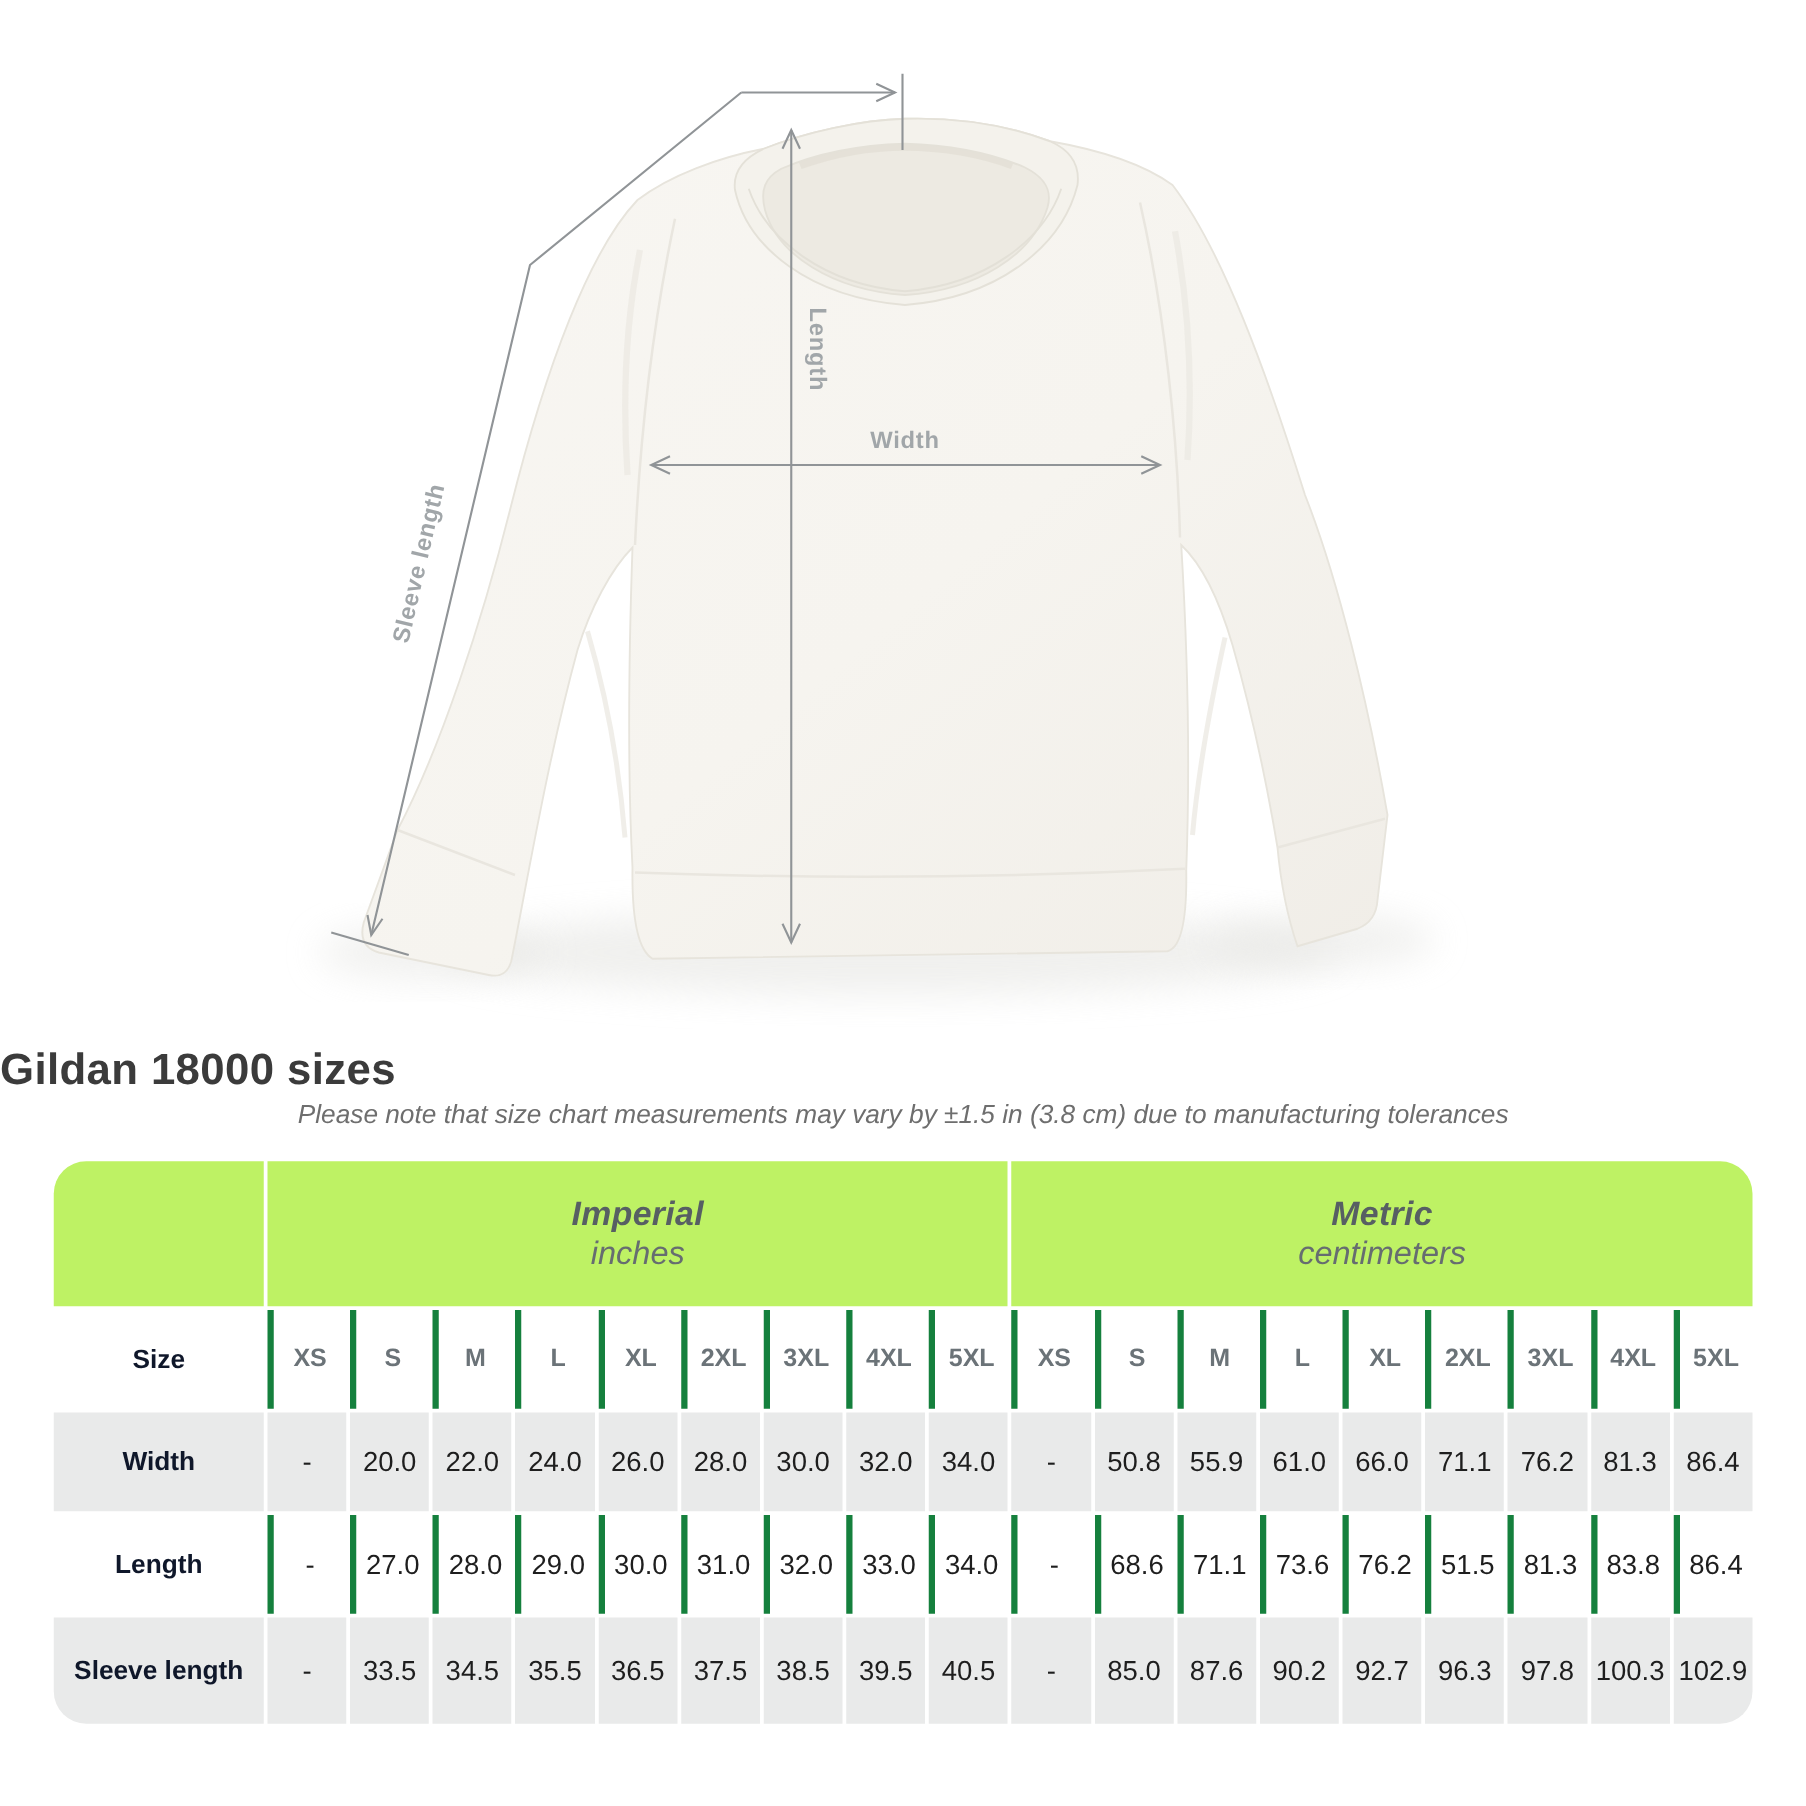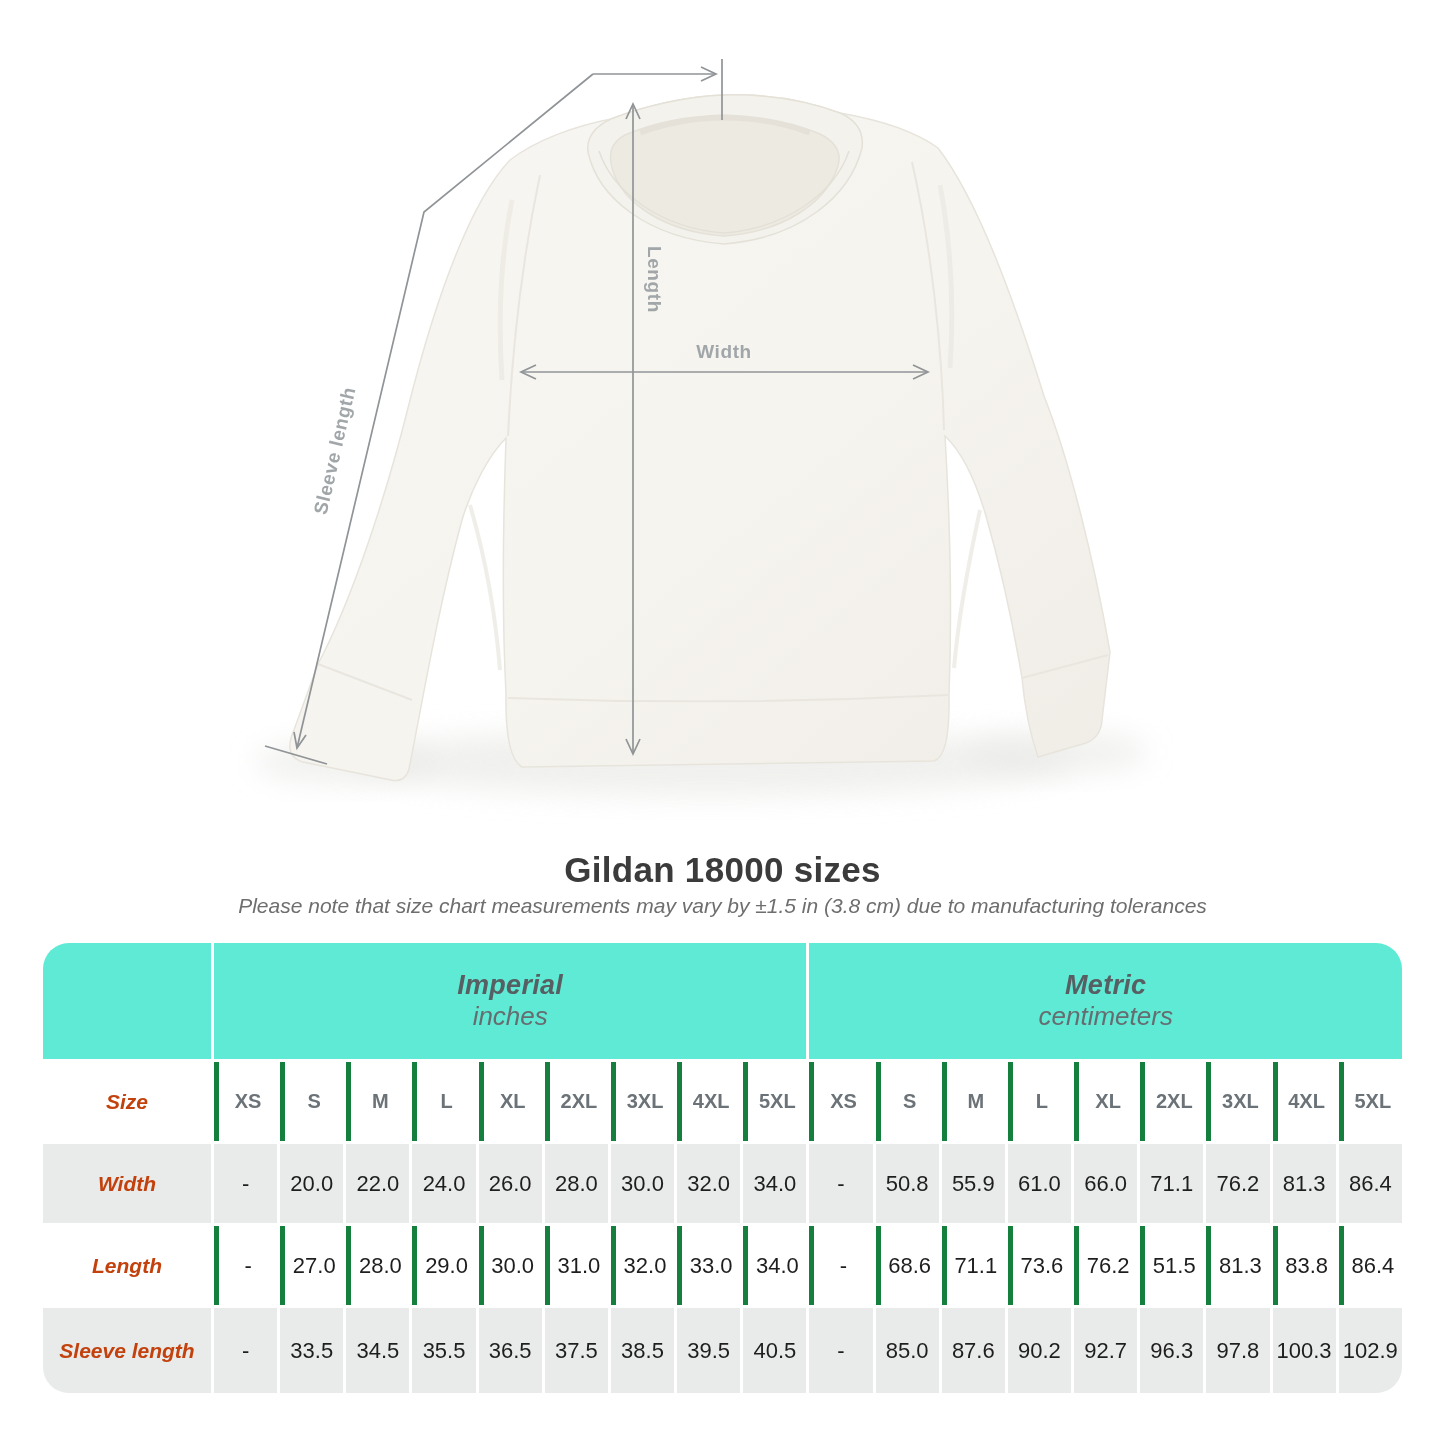--- a/index.html
+++ b/index.html
@@ -6,46 +6,46 @@
   html,body { background:#ffffff; }
   body { font-family:"Liberation Sans", sans-serif; width:1445px; height:1445px; overflow:hidden; }
 
   .page { width:1445px; height:1445px; background:#ffffff; position:relative; }
 
   
   .hero { width:1445px; height:832px; position:relative; }
   .hero svg { display:block; width:1445px; height:832px; }
 
   
-  .title { margin-top:16px; text-align:center; font-size:35px; line-height:44px;
+  .title { margin-top:2px; text-align:left; font-size:35px; line-height:44px;
            font-weight:bold; color:#3b3b3b; letter-spacing:.3px; }
   .subtitle { margin-top:0; text-align:center; font-style:italic; font-size:21px;
               line-height:28px; color:#6e6e6e; }
 
   
   table.size-chart { width:1365px; margin:20px 40px 0 40px; border-collapse:separate;
                      border-spacing:3px; table-layout:fixed; }
   table.size-chart td { text-align:center; vertical-align:middle; }
 
   col.c-label { width:168px; }
 
-  td.band { background:#5eead4; height:116px; }
+  td.band { background:#bef264; height:116px; }
   td.band.corner-tl { border-top-left-radius:26px; }
   td.band.corner-tr { border-top-right-radius:26px; }
   .gname { font-size:27px; font-weight:bold; font-style:italic; color:#575f63; letter-spacing:.3px; }
   .gunit { font-size:26px; font-style:italic; color:#666d70; }
 
   tr.row-white td { background:#ffffff; height:79px; }
   tr.row-white td + td { border-left:5px solid #15803d; }
   tr.row-gray td { background:#e9eaea; height:79px; }
   tr.row-last td { height:85px; }
   td.corner-bl { border-bottom-left-radius:26px; }
   td.corner-br { border-bottom-right-radius:26px;margin-left:23px; }
 
-  td.lbl { font-size:21px; font-weight:bold; color:#c2410c;font-style:italic; }
+  td.lbl { font-size:21px; font-weight:bold; color:#0f172a; }
   td.szh { font-size:20px; font-weight:bold; color:#6b7378; }
   td.val { font-size:22px; color:#1e1e1e; }
 
   
   .ann-label { font-family:"Liberation Sans", sans-serif; font-size:19px; font-weight:bold;
                fill:#a1a6a9; letter-spacing:.6px; }
 </style>
 </head>
 <body>
 

